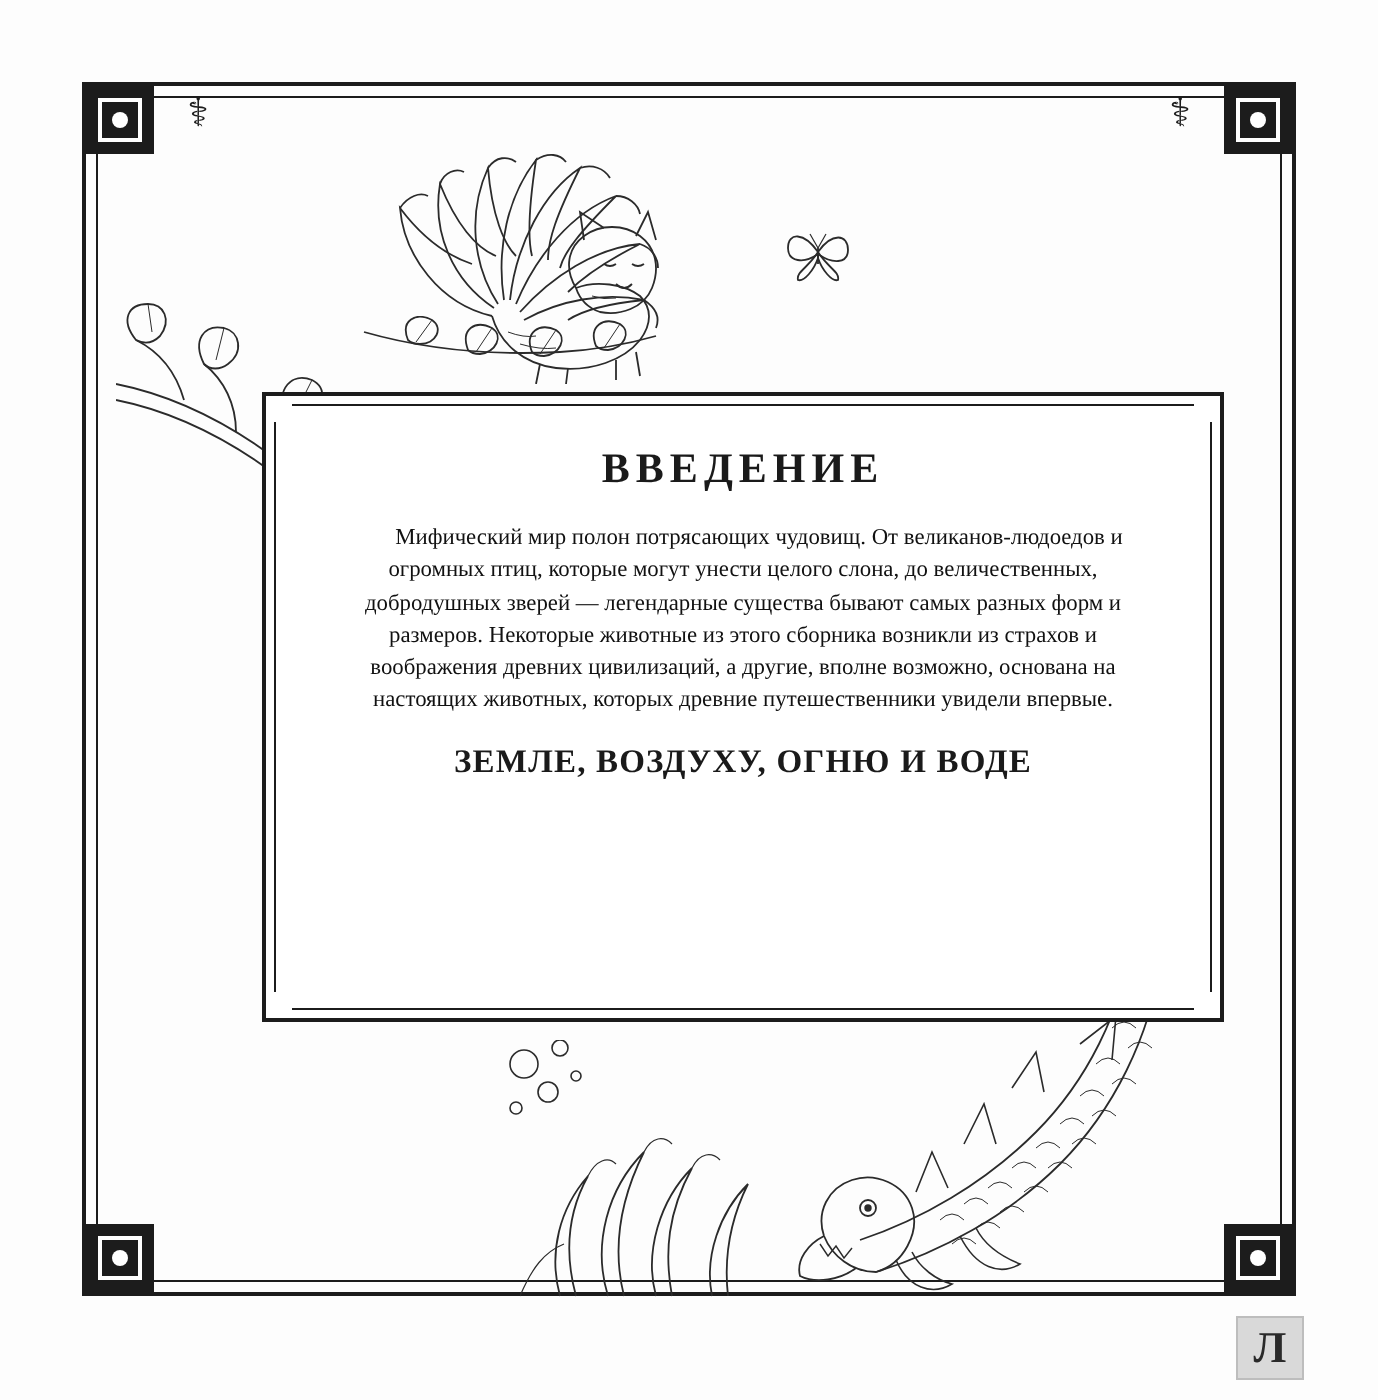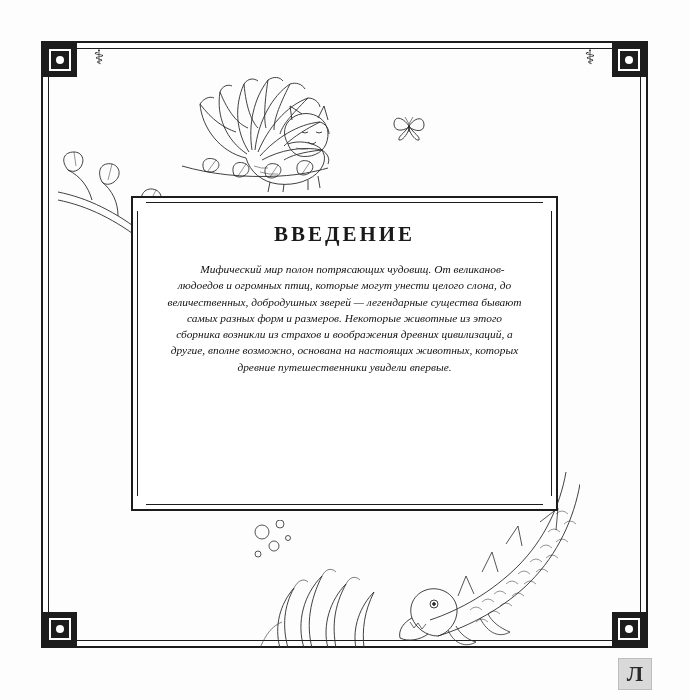--- a/index.html
+++ b/index.html
@@ -100,21 +100,21 @@
   #butterfly-art { left: 392px; top: 112px; }
   #fish-art  { left: 330px; top: 470px; }
   #weed-art  { left: 260px; top: 530px; }
   #bubble-art{ left: 250px; top: 520px; }
 
   
   #panel {
     position: absolute;
     left: 131px;
     top: 196px;
-    width: 427px;
+    width: 481px;
     height: 315px;
     background: #ffffff;
     border: 2px solid #1c1c1c;
     box-sizing: border-box;
   }
   #panel .panel-inner-line {
     position: absolute;
     left: 4px;
     top: 4px;
     right: 4px;
@@ -151,21 +151,21 @@
   }
 
   .para {
     font-family: "Liberation Serif", serif;
     font-size: 11.4px;
     line-height: 16.3px;
     text-align: center;
     margin: 0 0 12px 0;
     color: #111;
   }
-  .para.indent { text-indent: 16px; font-style: italic; }
+  .para.indent { text-indent: 16px; }
 
   #elements-line {
     font-family: "Liberation Serif", serif;
     font-size: 16.5px;
     font-weight: bold;
     letter-spacing: 0.6px;
     margin: 10px 0 12px 0;
   }
 
   
@@ -367,20 +367,21 @@
     <div class="notch tr"></div>
     <div class="notch bl"></div>
     <div class="notch br"></div>
 
     <div class="panel-content">
       <h1 id="panel-title">ВВЕДЕНИЕ</h1>
 
       <p class="para indent">Мифический мир полон потрясающих чудовищ. От великанов-людоедов и огромных птиц, которые могут унести целого слона, до величественных, добродушных зверей — легендарные существа бывают самых разных форм и размеров. Некоторые животные из этого сборника возникли из страхов и воображения древних цивилизаций, а другие, вполне возможно, основана на настоящих животных, которых древние путешественники увидели впервые.</p>
 
 
+      <div id="elements-line">ЗЕМЛЕ, ВОЗДУХУ, ОГНЮ И ВОДЕ</div>
 
     </div>
   </div>
 
   <div id="logo-box">
     <div id="logo-glyph">Л</div>
   </div>
 
 </div>
 

